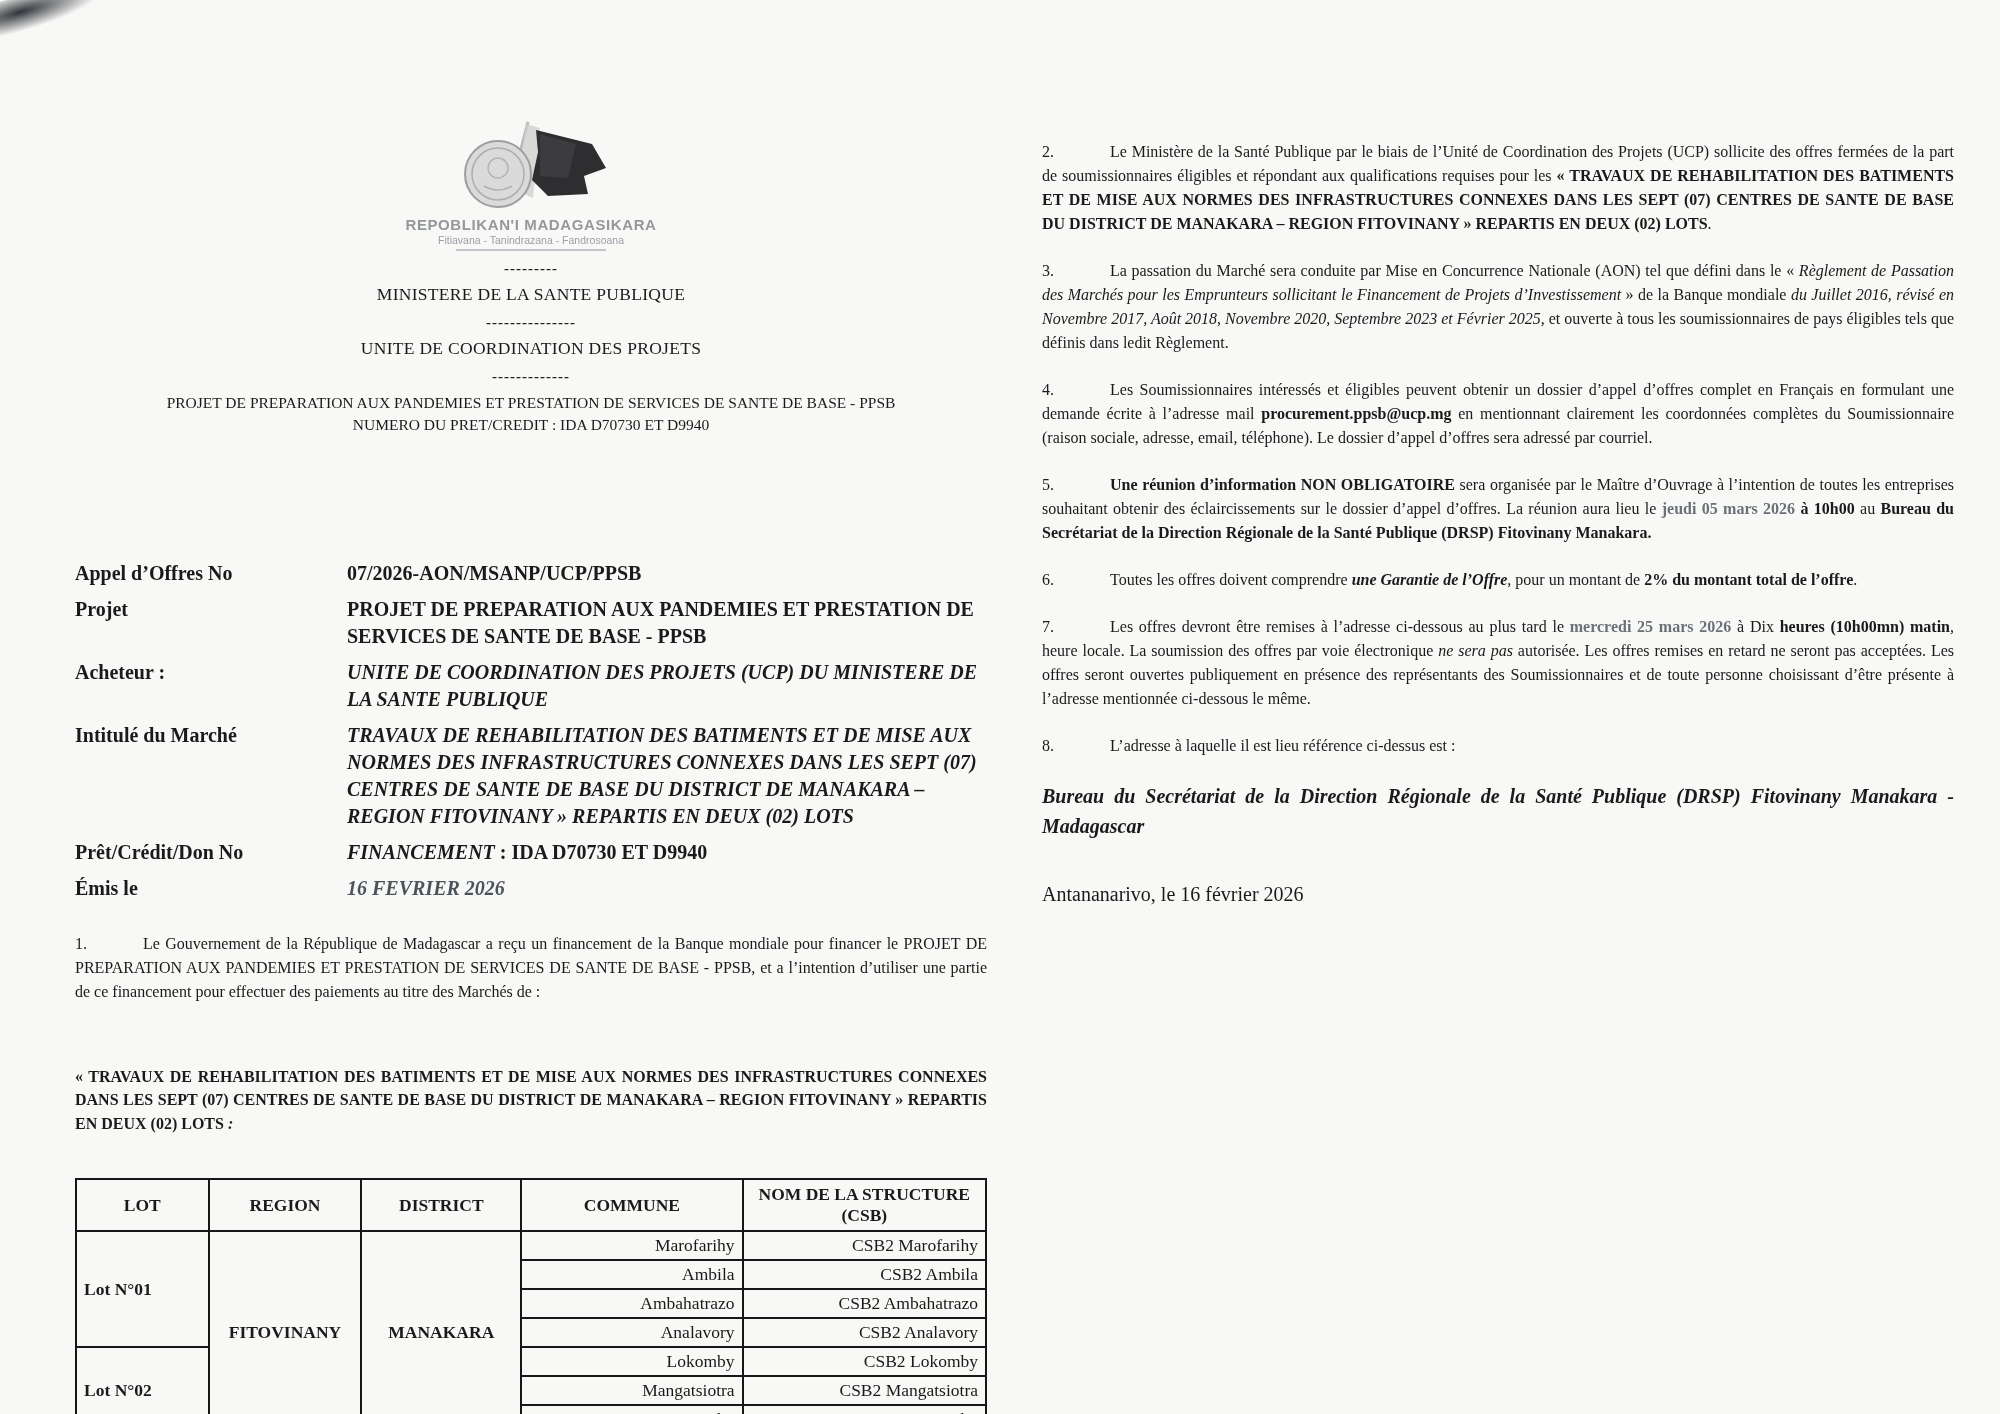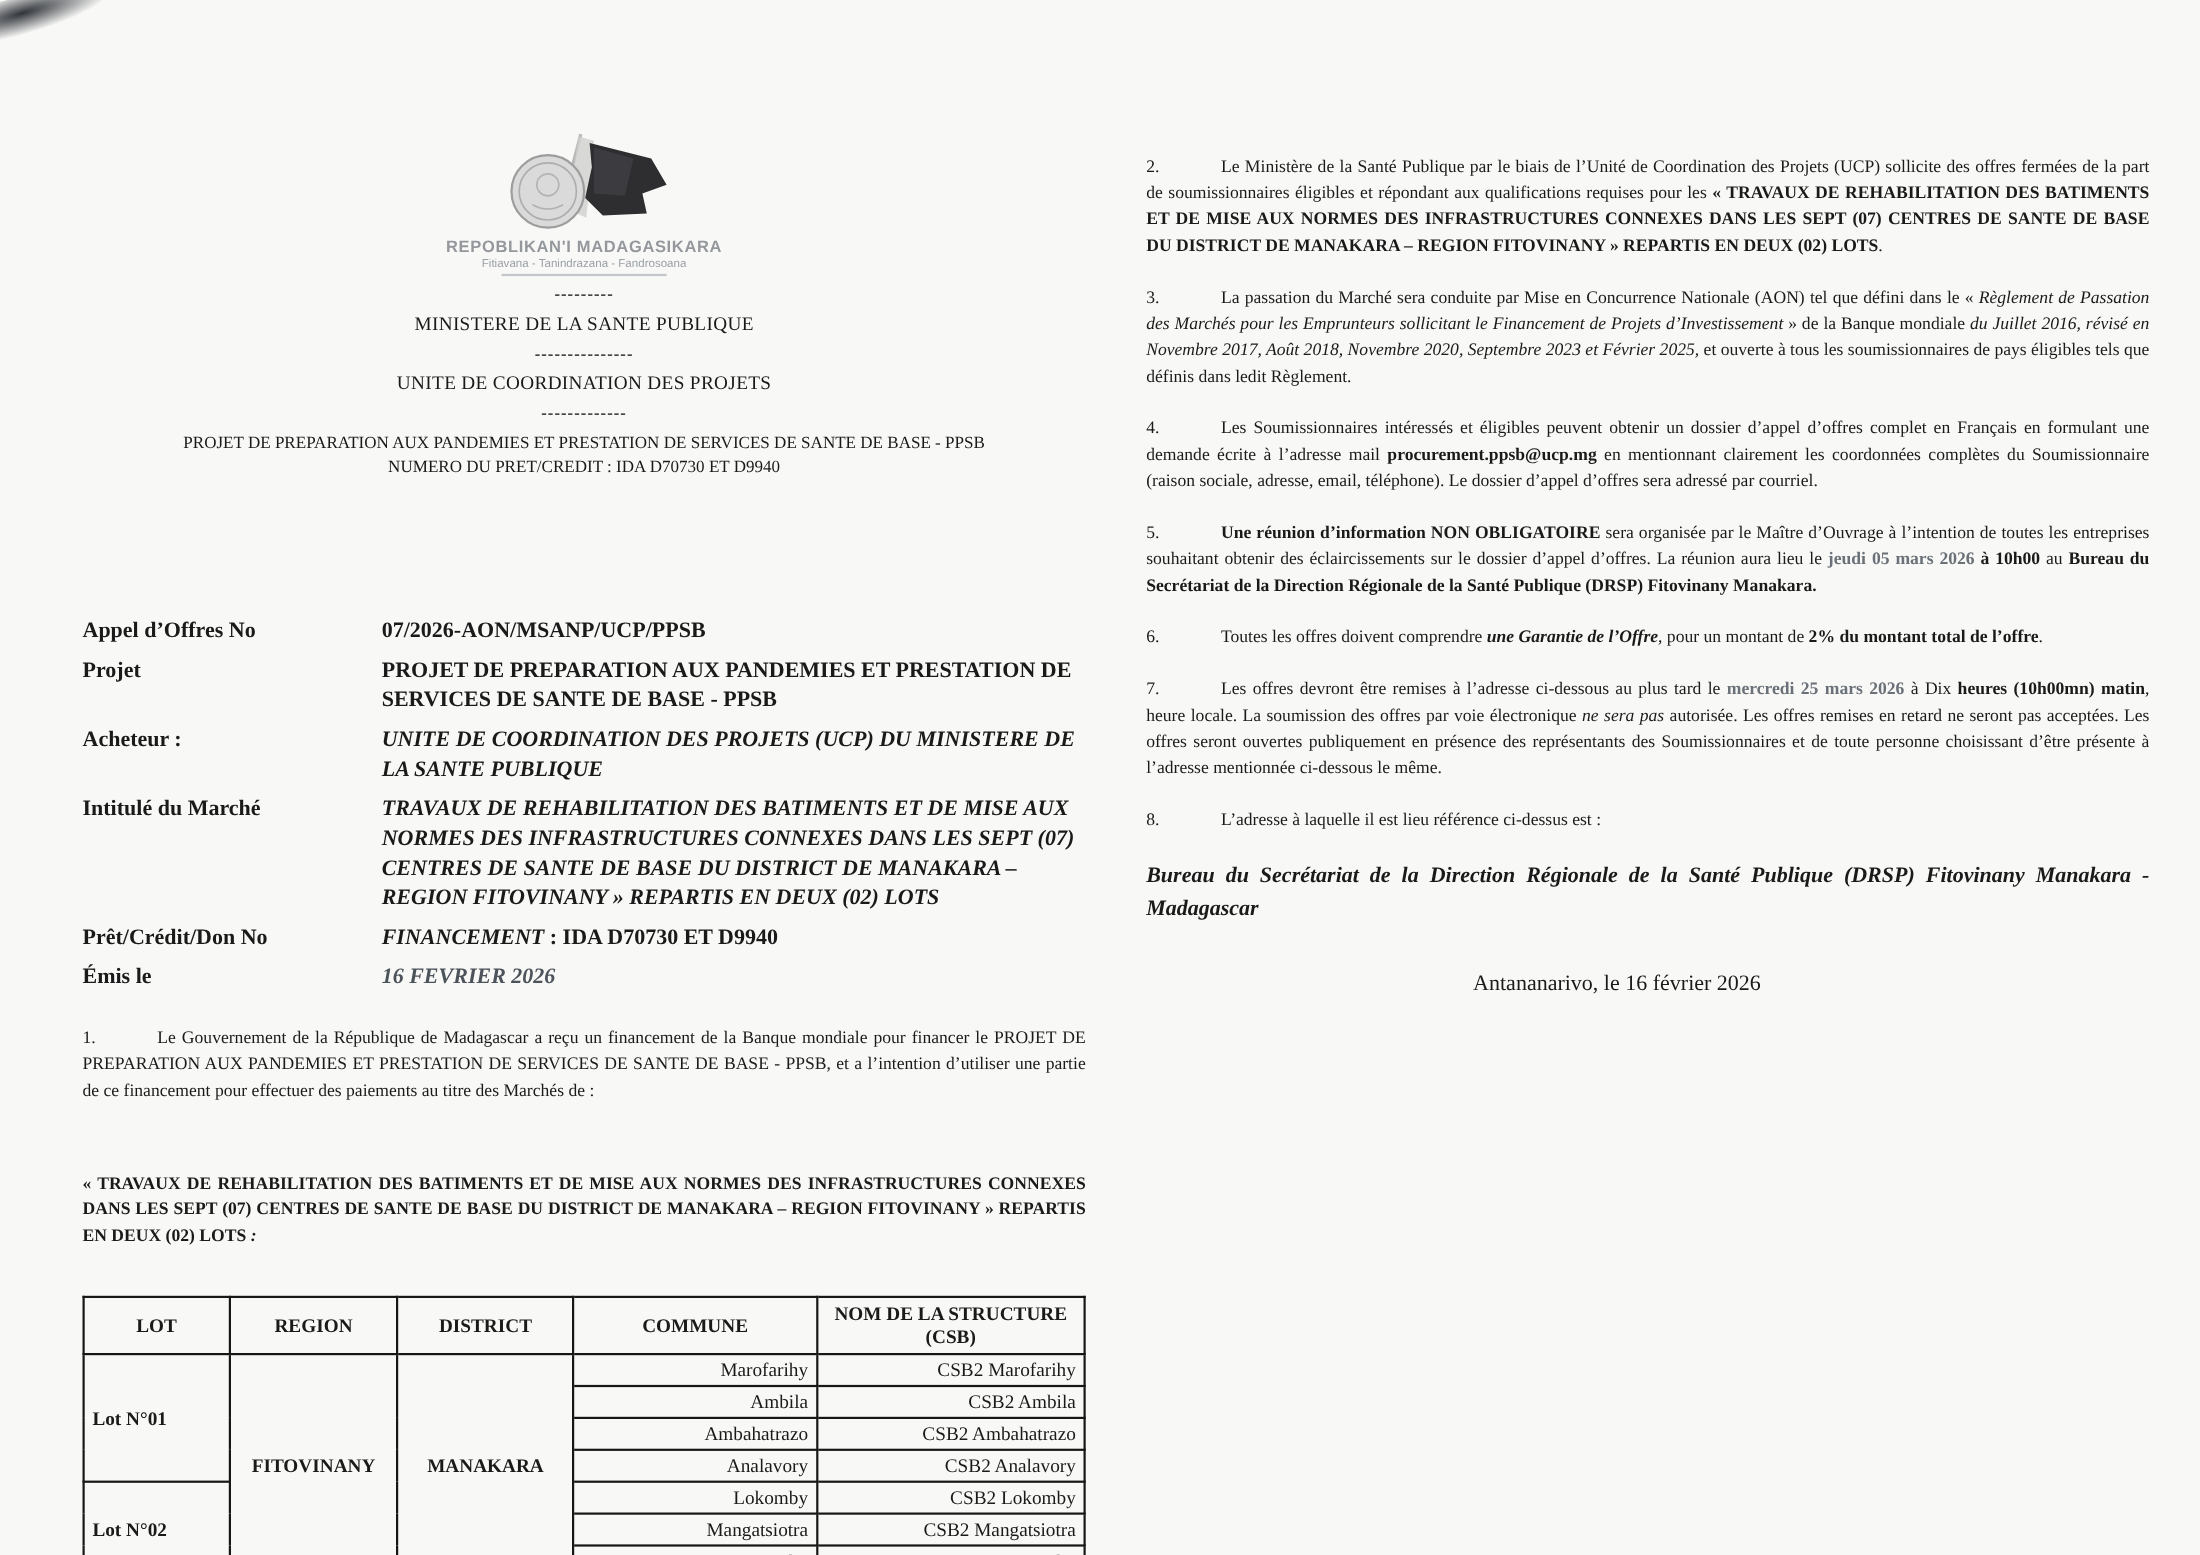--- a/index.html
+++ b/index.html
@@ -51,21 +51,21 @@
   table.lots th, table.lots td{border:2px solid #171717; padding:2px 7px;}
   table.lots th{font-weight:bold; text-align:center; vertical-align:middle; height:24px; line-height:1.2; padding-top:4px; padding-bottom:4px;}
   table.lots td{height:23px; vertical-align:middle;}
   .lot-cell{font-weight:bold; text-align:left;}
   .mid-cell{font-weight:bold; text-align:center;}
   .cell-left{text-align:right;}
 
   
   .col-right .par{margin-bottom:23px;}
   .address{position:relative; font-size:20px; line-height:1.5; text-align:justify; font-weight:bold; font-style:italic; margin:4px 0 0 0;}
-  .dateline{font-size:20px; text-align:center; padding-right:56px; margin-top:42px;}
+  .dateline{font-size:20px; text-align:left; padding-right:56px; margin-top:42px;}
 </style>
 </head>
 <body>
 
 <div class="page">
   <div class="scan-smudge"></div>
 
   <div class="col-left">
 
     <div class="doc-header">

